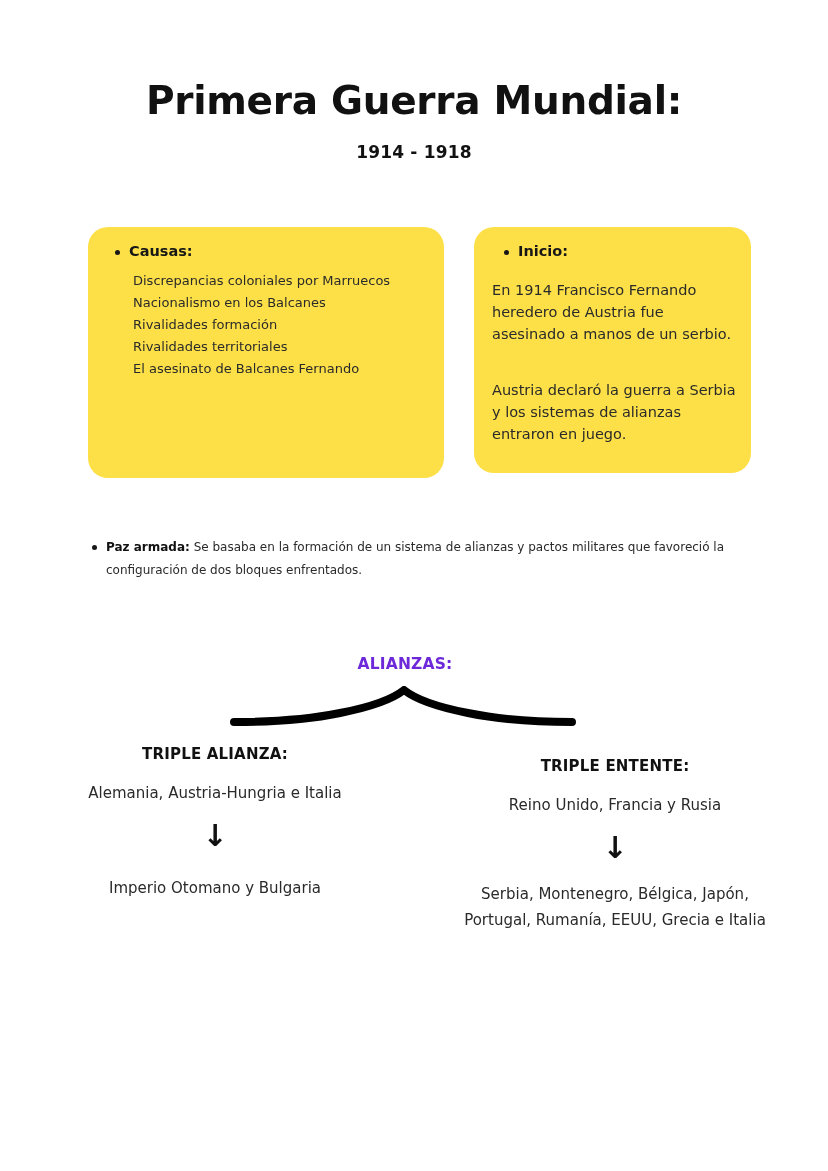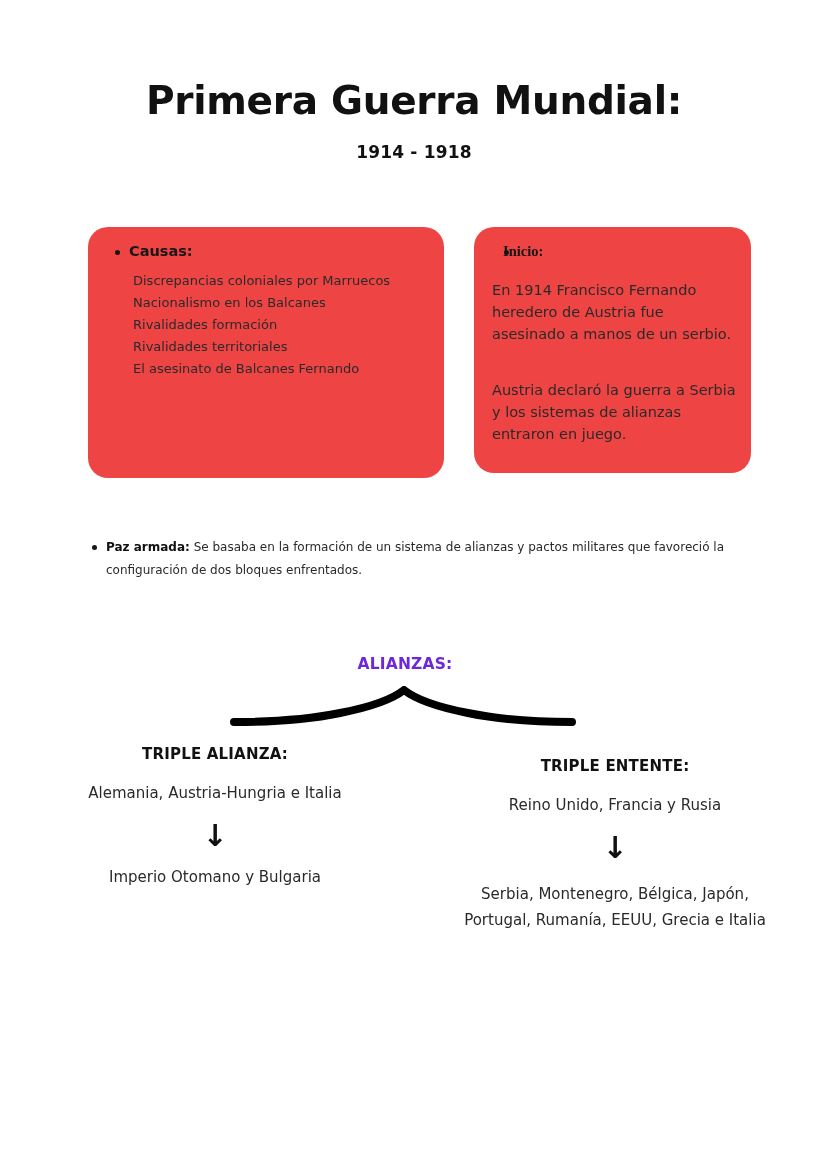--- a/index.html
+++ b/index.html
@@ -36,21 +36,21 @@
     text-align: center;
     font-size: 17px;
     font-weight: 700;
     letter-spacing: 0.2px;
     color: #111111;
   }
 
   
   .card {
     position: absolute;
-    background: #ef4444;
+    background: #fde047;
     border-radius: 20px;
   }
   #card-causas {
     left: 88px;
     top: 227px;
     width: 356px;
     height: 251px;
   }
   #card-inicio {
     left: 474px;
@@ -89,21 +89,21 @@
 
   
   #causas-bullet { left: 27px; top: 23px; }
   #causas-heading { left: 41px; top: 16px; }
   #causas-list { position: absolute; left: 45px; top: 46px; }
   #causas-list .card-line { position: relative; left: 0; display: block; }
   #causas-list .card-line + .card-line { margin-top: 7px; }
 
   
   #inicio-bullet { left: 30px; top: 23px; }
-  #inicio-heading { left: 29px; top: 16px; font-family: Liberation Serif, serif; }
+  #inicio-heading { left: 44px; top: 16px; }
   #inicio-p1 { left: 18px; top: 52px; width: 240px; }
   #inicio-p2 { left: 18px; top: 152px; width: 250px; }
 
   
   #paz-block {
     position: absolute;
     left: 88px;
     top: 536px;
     width: 660px;
   }
@@ -171,21 +171,21 @@
     color: #2a2a2a;
   }
   .col-arrow {
     margin-top: 14px;
     font-size: 30px;
     line-height: 34px;
     font-weight: 700;
     color: #111111;
   }
   .col-result {
-    margin-top: 11px;
+    margin-top: 22px;
     font-size: 15px;
     line-height: 26px;
     color: #2a2a2a;
   }
   #entente-result { margin-top: 16px; }
 </style>
 </head>
 <body>
 
 <div id="doc-title">Primera Guerra Mundial:</div>

